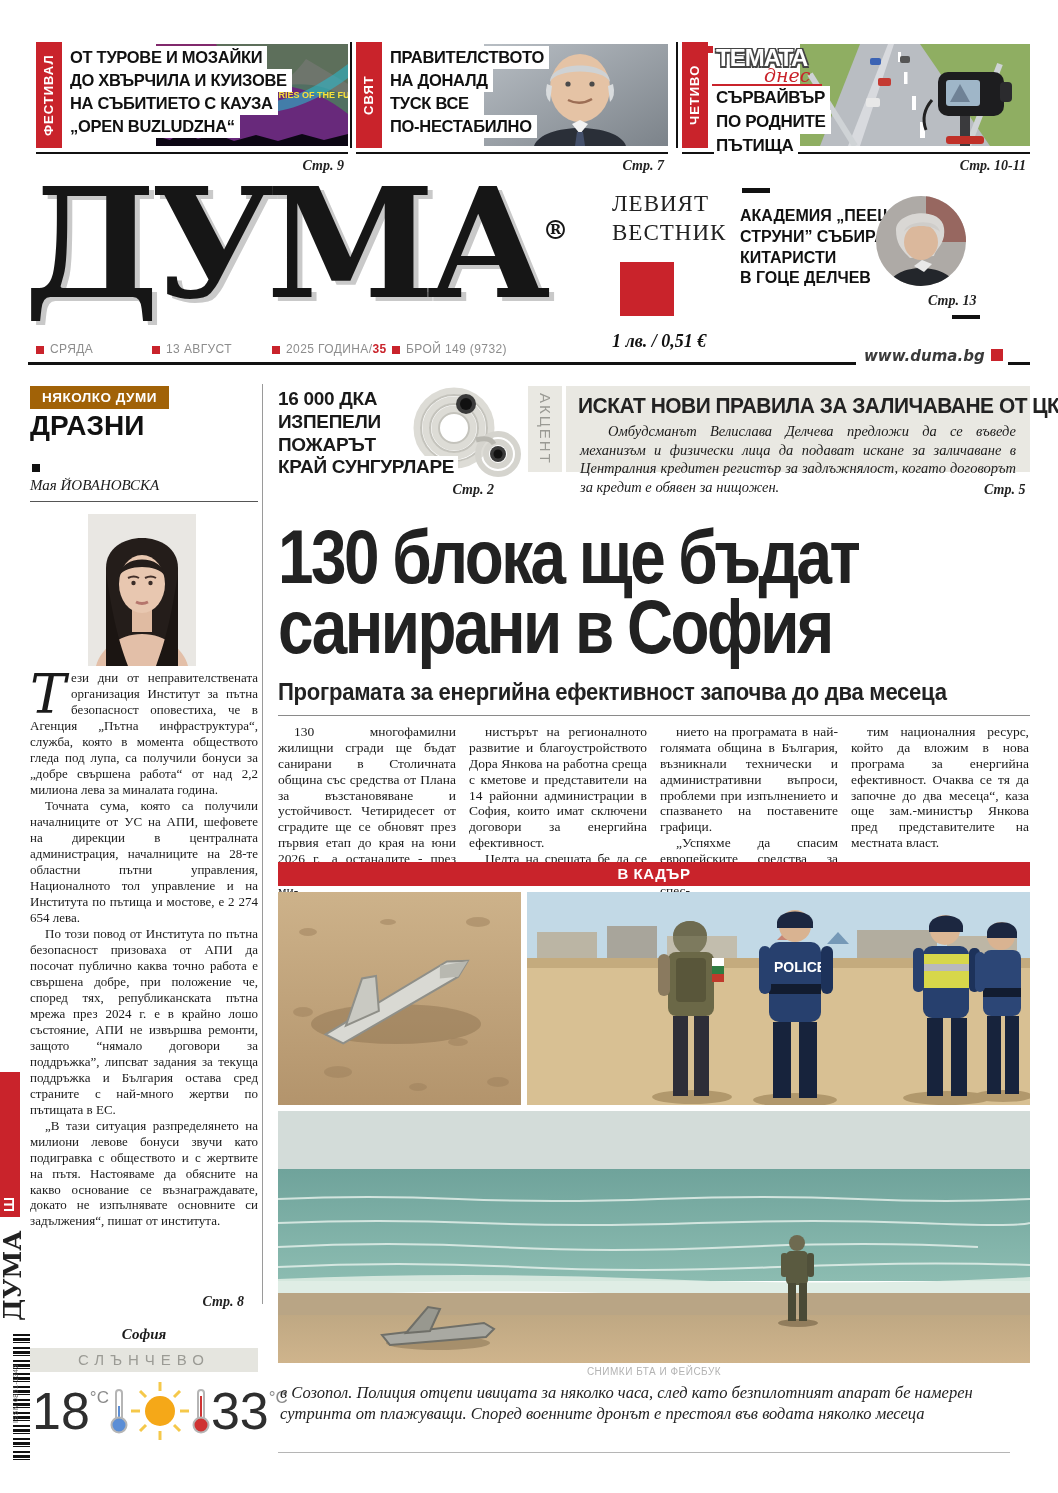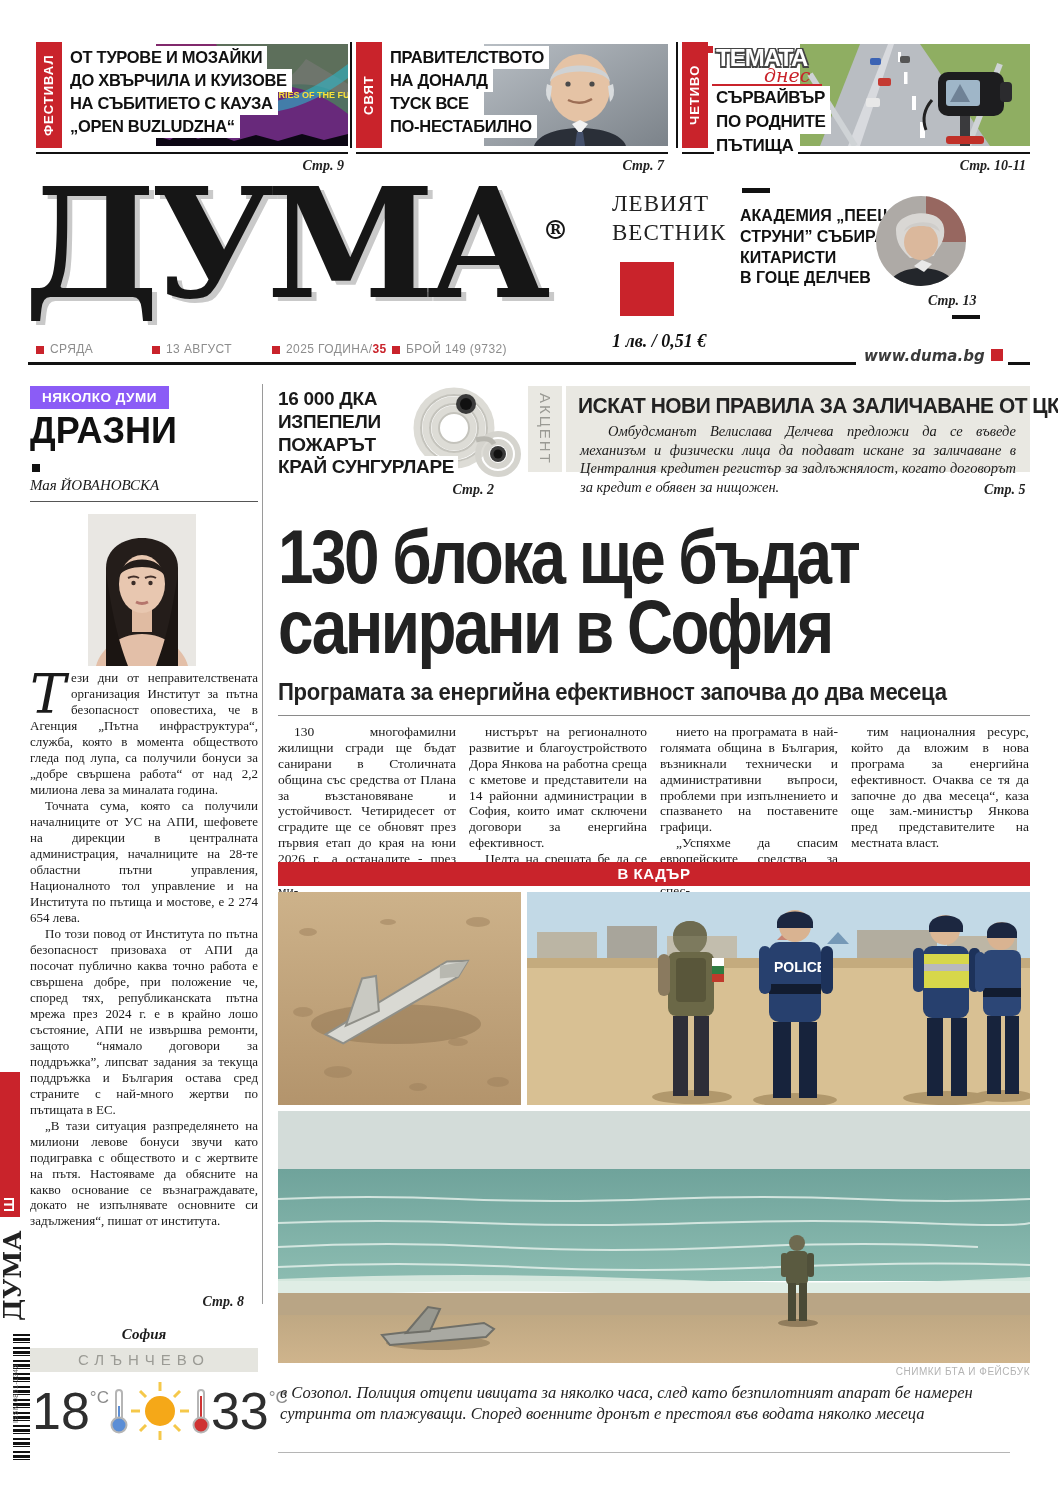--- a/index.html
+++ b/index.html
@@ -48,24 +48,24 @@
   .date-item .sq{display:inline-block;width:8px;height:8px;background:#c9232b;margin-right:6px;vertical-align:-1px;}
   .date-item .hl{color:#c9232b;font-weight:bold;}
   .price{left:612px;top:331px;font-style:italic;font-weight:bold;font-size:18px;color:#111;}
   .website{left:856px;top:347px;z-index:3;background:#fff;padding:0 5px 0 8px;font-family:"DejaVu Sans",sans-serif;
            font-style:italic;font-weight:bold;font-size:15px;color:#3a3a3a;}
   .website .sq{display:inline-block;width:12px;height:12px;background:#c9232b;margin-left:6px;}
   .m-rule{left:28px;top:362px;width:1002px;height:3px;background:#111;}
 
   
   #leftcol{left:30px;top:0;width:228px;height:1493px;}
-  .kicker{position:absolute;left:0;top:386px;background:#8b5cf6;color:#fff;font-family:"Liberation Sans",sans-serif;
+  .kicker{position:absolute;left:0;top:386px;background:#a16207;color:#fff;font-family:"Liberation Sans",sans-serif;
           font-weight:bold;font-size:13.5px;letter-spacing:.5px;padding:4px 12px;}
   .lc-title{position:absolute;left:0;top:410px;font-family:"Liberation Sans",sans-serif;font-weight:bold;
-            font-size:36px;letter-spacing:0;color:#111;}
+            font-size:28px;letter-spacing:0;color:#111;}
   .lc-bullet{position:absolute;left:2px;top:464px;width:8px;height:8px;background:#111;}
   .lc-byline{position:absolute;left:0;top:477px;font-style:italic;font-size:15px;}
   .lc-hr{position:absolute;left:0;top:501px;width:228px;height:1px;background:#555;}
   .portrait{position:absolute;left:58px;top:514px;width:108px;height:152px;}
   .lc-body{position:absolute;left:0;top:670px;width:228px;font-size:13px;line-height:1.23;text-align:justify;}
   .lc-body p{margin:0;text-indent:15px;}
   .lc-body p.first{text-indent:0;}
   .dropcap{float:left;font-family:"DejaVu Serif",serif;font-style:italic;font-size:54px;line-height:.78;
            padding:4px 5px 0 0;}
   .lc-pageref{position:absolute;right:14px;top:1294px;}
@@ -119,21 +119,21 @@
   .ma-col p{margin:0;text-indent:16px;}
   .ma-pageref{display:block;text-align:right;margin-top:16px;}
 
   
   .vk-banner{left:278px;top:862px;width:752px;height:24px;background:#c9232b;color:#fff;text-align:center;
              font-family:"Liberation Sans",sans-serif;font-weight:bold;font-size:15px;letter-spacing:.5px;
              line-height:24px;}
   .phA{left:278px;top:892px;width:243px;height:213px;}
   .phB{left:527px;top:892px;width:503px;height:213px;}
   .phC{left:278px;top:1111px;width:752px;height:252px;}
-  .credit{left:278px;top:1366px;width:752px;text-align:right;font-family:"Liberation Sans",sans-serif;
+  .credit{left:278px;top:1366px;width:752px;text-align:center;font-family:"Liberation Sans",sans-serif;
           font-size:10px;letter-spacing:.5px;color:#b3b3b3;}
   .caption{left:280px;top:1382px;width:742px;font-style:italic;font-size:16.5px;line-height:1.3;color:#222;}
   .caption span{display:block;}
   .bot-rule{left:278px;top:1452px;width:732px;height:1px;background:#b5b5b5;}
   svg{display:block;}
 </style>
 </head>
 <body>
 
 <div id="page">

